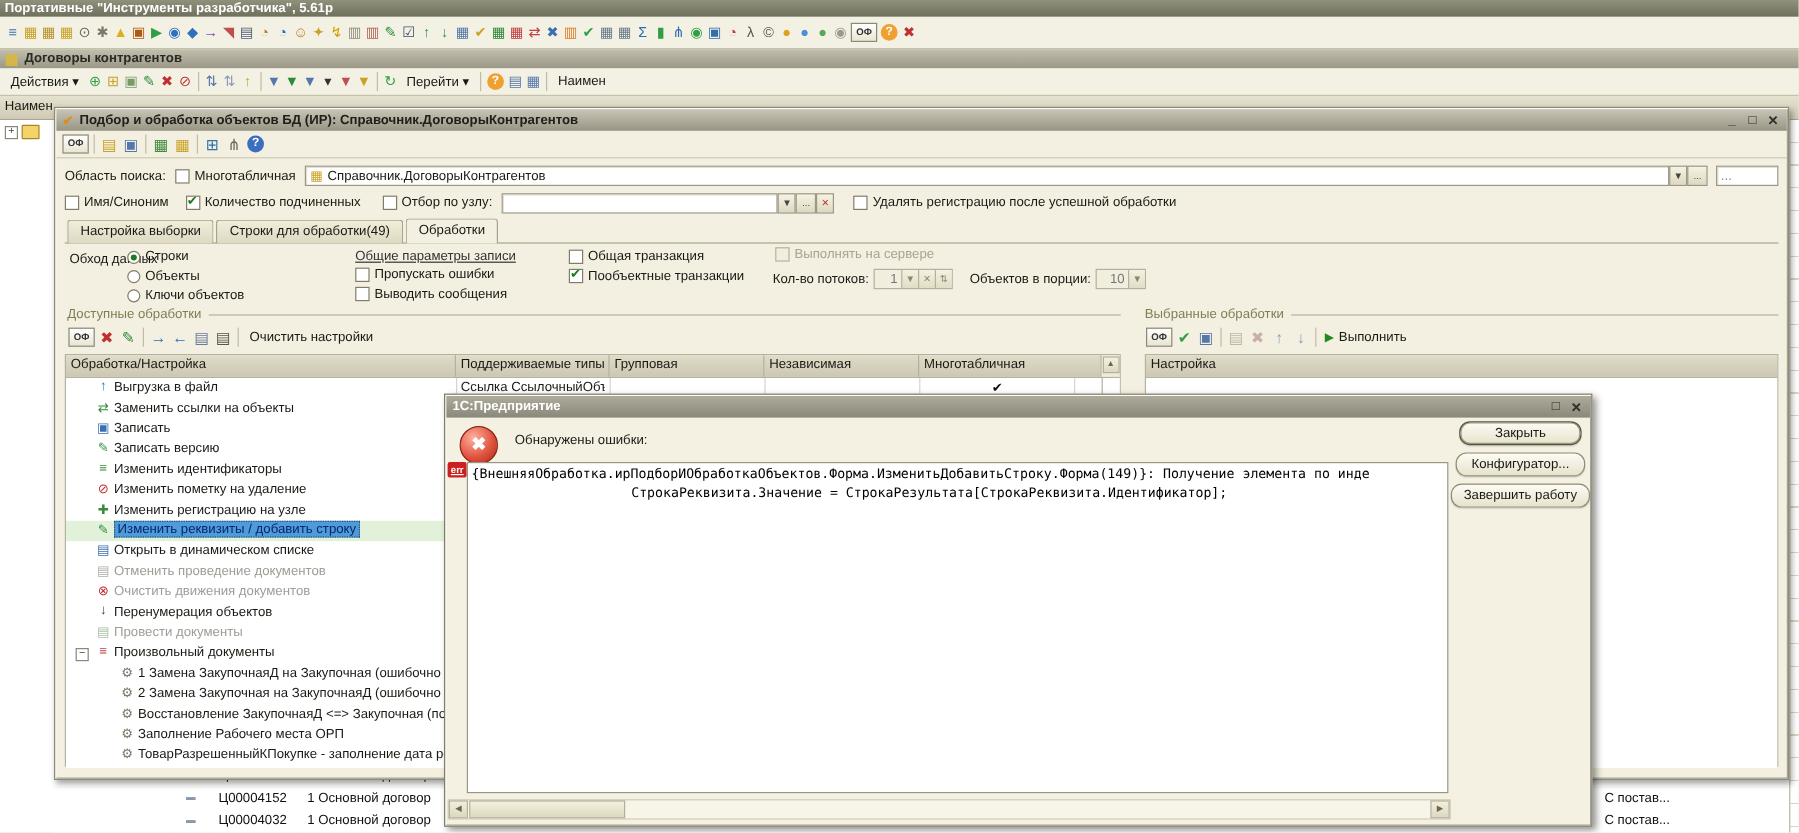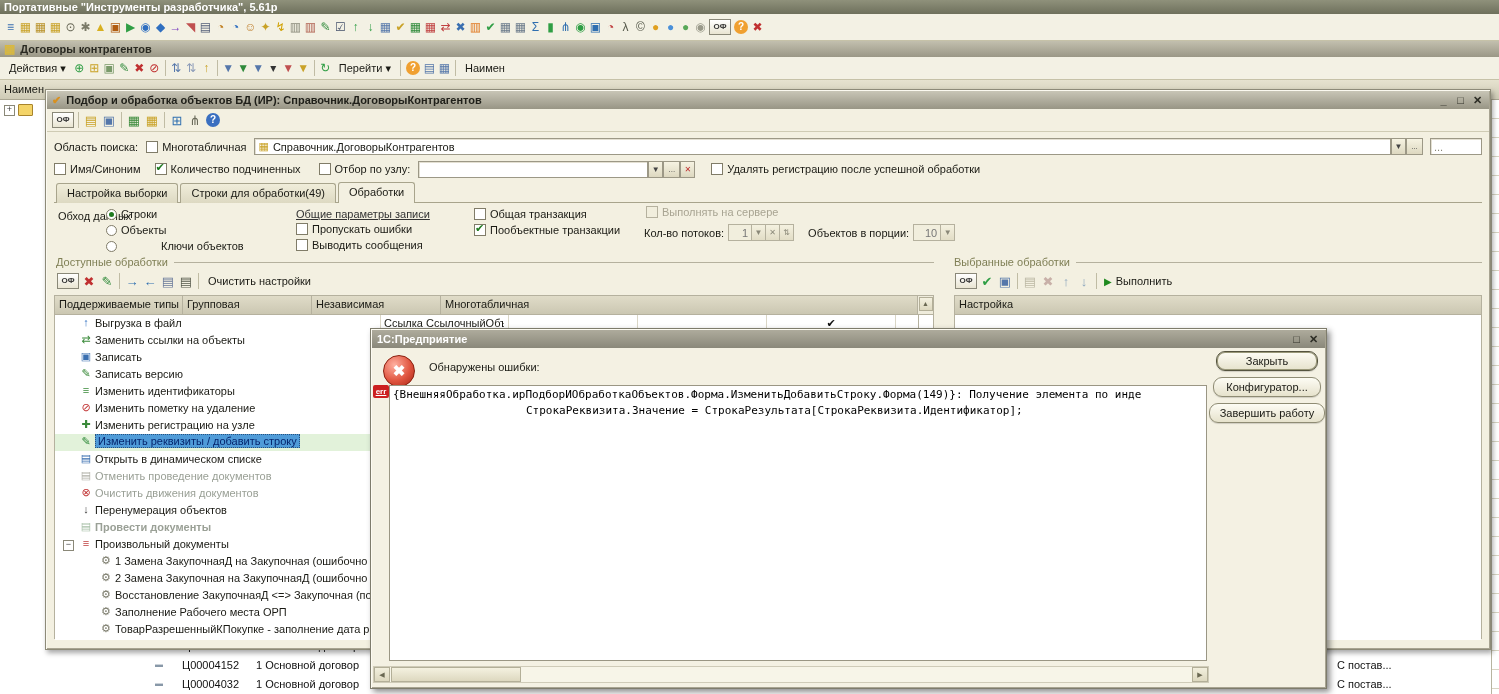--- a/index.html
+++ b/index.html
@@ -326,21 +326,21 @@
     <div class="abs lbl" style="left:12px;top:120px;width:44px;line-height:12px;">Обход данных</div>
     <div class="abs" style="left:60px;top:116px;">
         <div style="height: 16px; display: flex; align-items: center;">
           <span class="radio on"></span>
           <span class="cblabel">Строки</span>
         </div>
         <div style="height: 16px; display: flex; align-items: center;">
           <span class="radio"></span>
           <span class="cblabel">Объекты</span>
         </div>
-        <div style="height: 16px; display: flex; align-items: center; gap: 40px;">
+        <div style="height: 16px; display: flex; align-items: center;">
           <span class="radio"></span>
           <span class="cblabel">Ключи объектов</span>
         </div>
       </div>
     <div class="abs link" style="left:250px;top:118px;">Общие параметры записи</div>
     <div class="frow" style="left:250px;top:133px;">
       <span class="cb"></span>
       <span class="cblabel">Пропускать ошибки</span>
     </div>
     <div class="frow" style="left:250px;top:149px;">
@@ -405,20 +405,21 @@
         <span class="tbi" style="color: rgb(188, 184, 164);">▤</span>
         <span class="tbi" style="color: rgb(200, 176, 168);">✖</span>
         <span class="tbi" style="color: rgb(138, 164, 188);">↑</span>
         <span class="tbi" style="color: rgb(138, 164, 188);">↓</span>
         <span class="tsep"></span>
         <span class="runbtn"><span class="runarrow">▶</span><span>Выполнить</span></span>
       </div>
 
     <div class="gtable" style="left:8px;top:205px;width:880px;height:344px;">
       <div class="ghead">
+        <span class="hc" style="width:325px;">Обработка/Настройка</span>
         <span class="hc" style="width:128px;">Поддерживаемые типы т...</span>
         <span class="hc" style="width:129px;">Групповая</span>
         <span class="hc" style="width:129px;">Независимая</span>
         <span class="hc" style="flex:1;border-right:none;">Многотабличная</span>
         <span class="scrollcol">
             <span class="scrbtn-sm">▲</span>
           </span>
       </div>
       <div class="gbody" style="height:325px;">
         <div class="colline" style="left:325px;"></div>
@@ -472,21 +473,21 @@
           <div class="prow dis" style="top: 170px;">
             <span class="pic" style="left: 24px; color: rgb(192, 48, 48);">⊗</span>
             <span class="plabel" style="left: 40px;">Очистить движения документов</span>
           </div>
           <div class="prow" style="top: 187px;">
             <span class="pic" style="left: 24px; color: rgb(58, 58, 58);">↓</span>
             <span class="plabel" style="left: 40px;">Перенумерация объектов</span>
           </div>
           <div class="prow dis" style="top: 204px;">
             <span class="pic" style="left: 24px; color: rgb(168, 192, 168);">▤</span>
-            <span class="plabel" style="left: 40px; font-weight: bold;">Провести документы</span>
+            <span class="plabel" style="left: 40px;">Провести документы</span>
           </div>
           <div class="prow" style="top: 221px;">
             <span class="expbox">−</span>
             <span class="pic" style="left: 24px; color: rgb(192, 64, 64);">≡</span>
             <span class="plabel" style="left: 40px;">Произвольный документы</span>
           </div>
           <div class="prow" style="top: 238px;">
             <span class="pic" style="left: 44px; color: rgb(122, 122, 106);">⚙</span>
             <span class="plabel" style="left: 60px;">1 Замена ЗакупочнаяД на Закупочная (ошибочно исп</span>
           </div>

